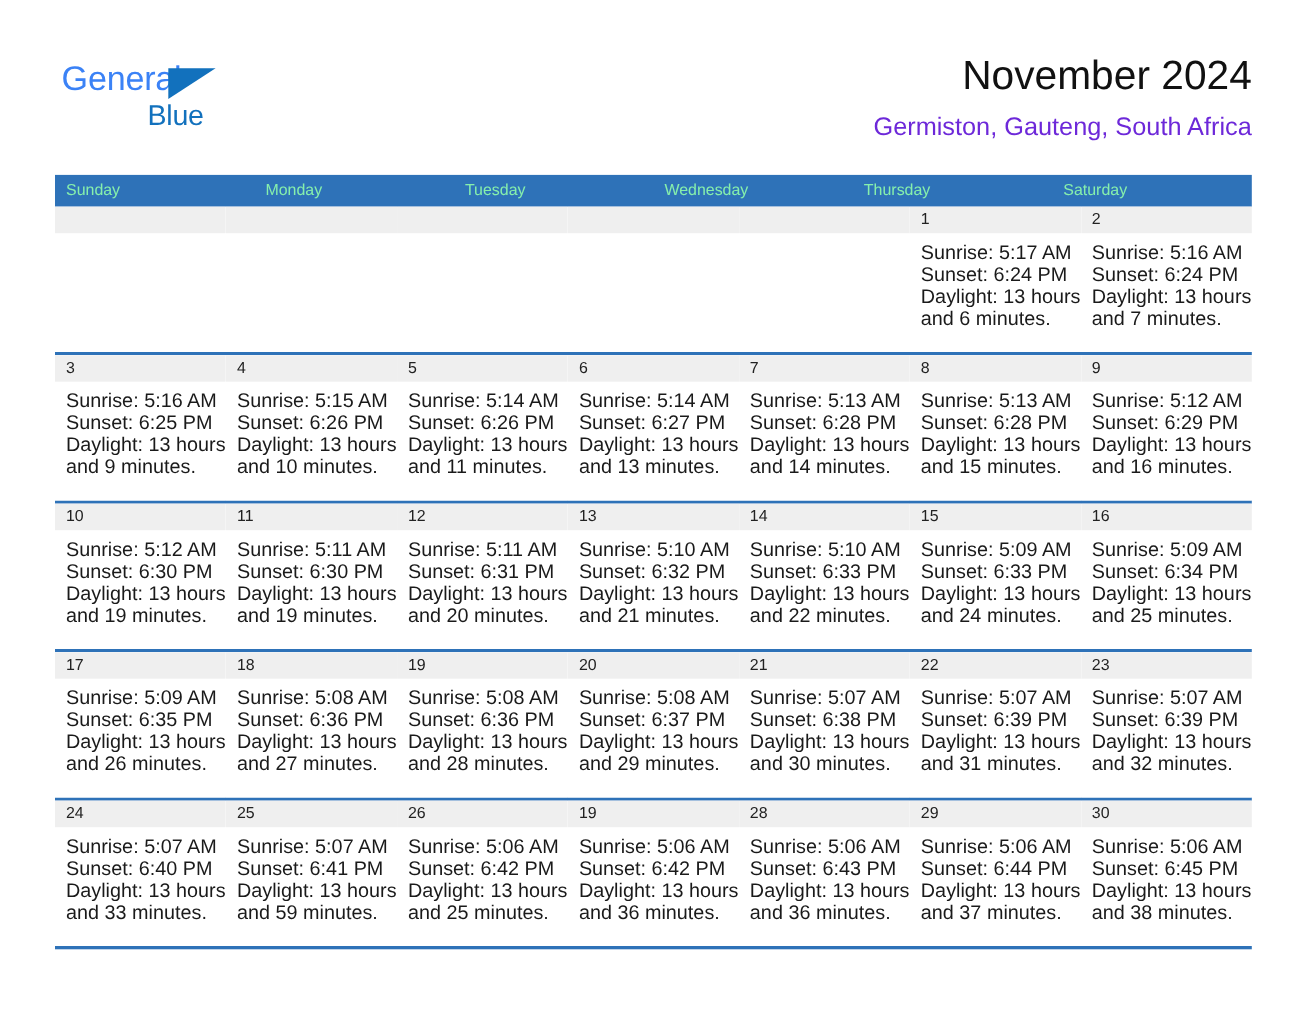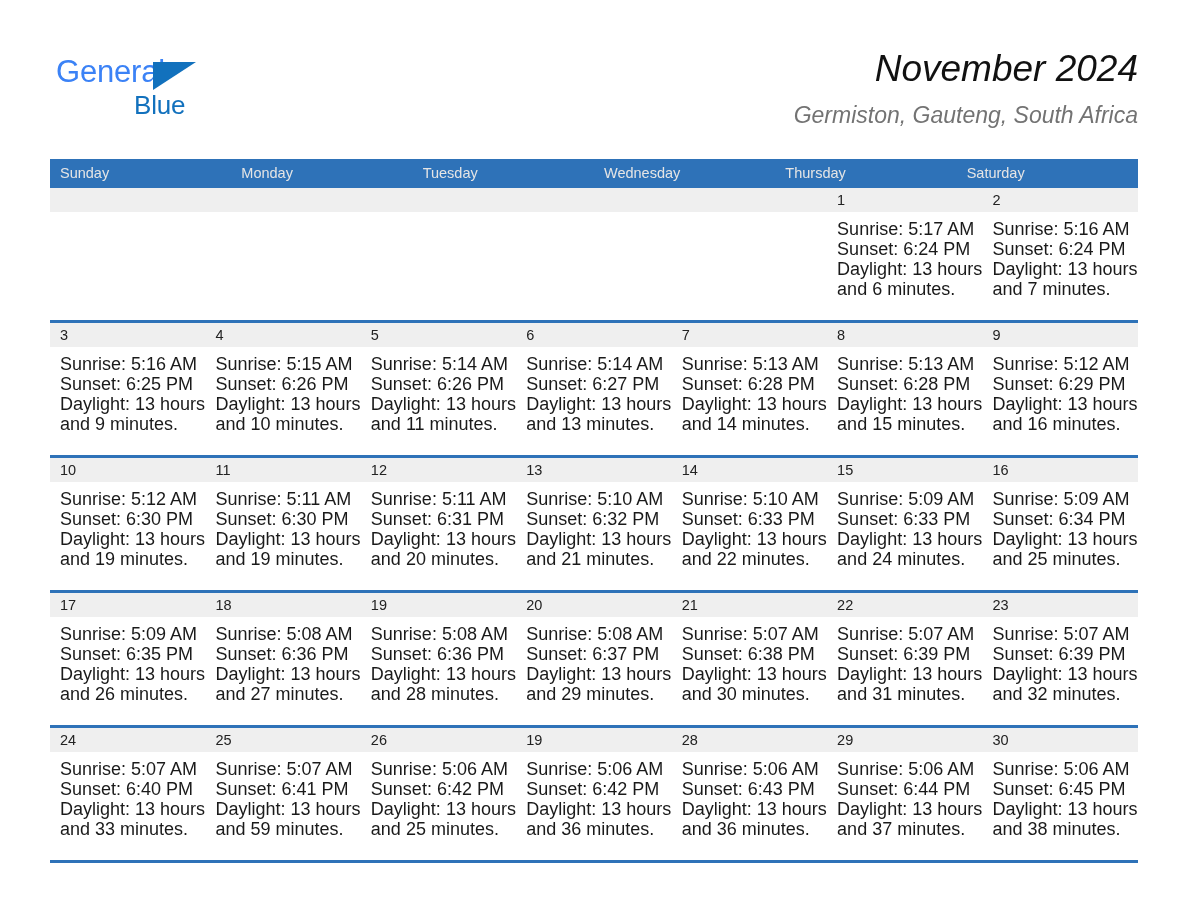--- a/index.html
+++ b/index.html
@@ -60,53 +60,52 @@
     color: #1271bd;
     letter-spacing: -0.2px;
     line-height: 36px;
     font-weight: 400;
   }
   .title-block {
     position: absolute;
     right: 0;
     top: 0;
     text-align: right;
-    font-style: italic;
   }
   .month-title {
     font-size: 37px;
     font-weight: 400;
     color: #111111;
     line-height: 46px;
     letter-spacing: 0px;
   }
   .location {
     font-size: 23px;
     font-weight: 400;
-    color: #737373;
+    color: #6d28d9;
     line-height: 34px;
     margin-top: 6px;
     letter-spacing: 0px;
   }
 
   
   .calendar {
     position: absolute;
     left: 50px;
     top: 159px;
     width: 1088px;
   }
   .weekdays {
     display: flex;
     background: #2e72b8;
     height: 29px;
   }
   .weekday {
     flex: 1 1 0;
-    color: #e5e5e5;
+    color: #86efac;
     font-size: 14.5px;
     line-height: 29px;
     padding-left: 10px;
     white-space: nowrap;
   }
   .week-row {
     display: flex;
     border-bottom: 3px solid #2e72b8;
     background: #ffffff;
   }

